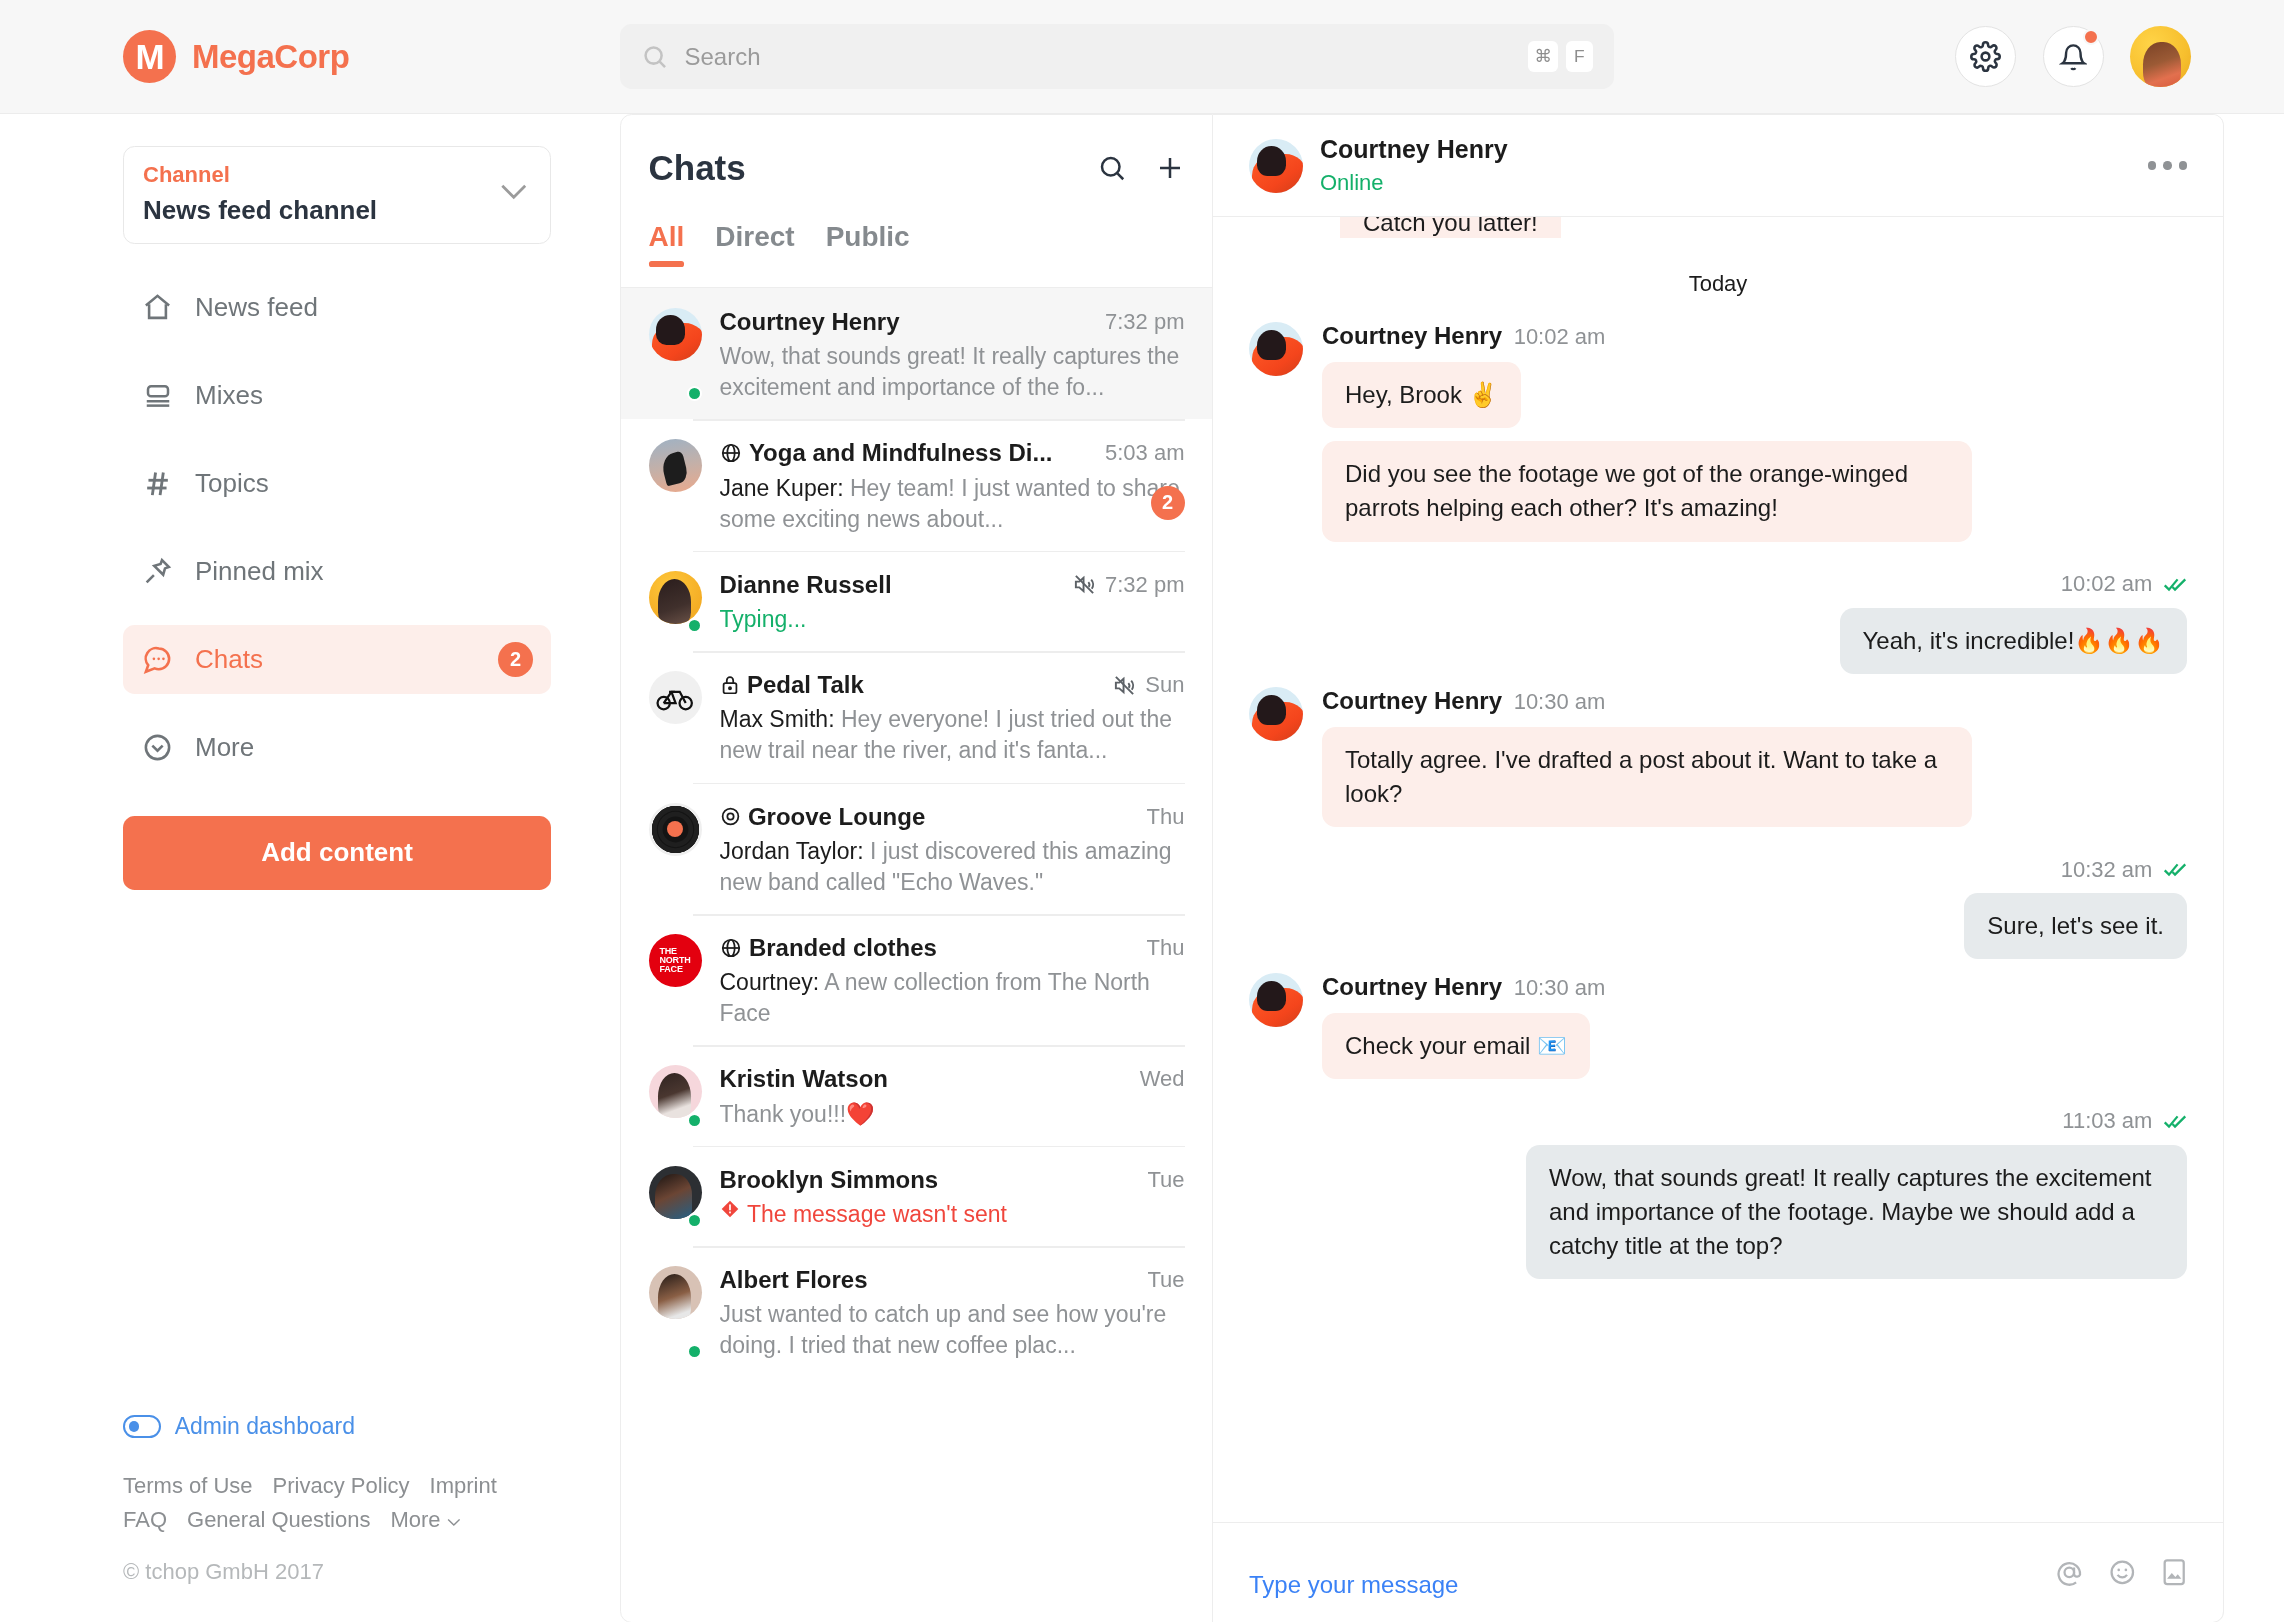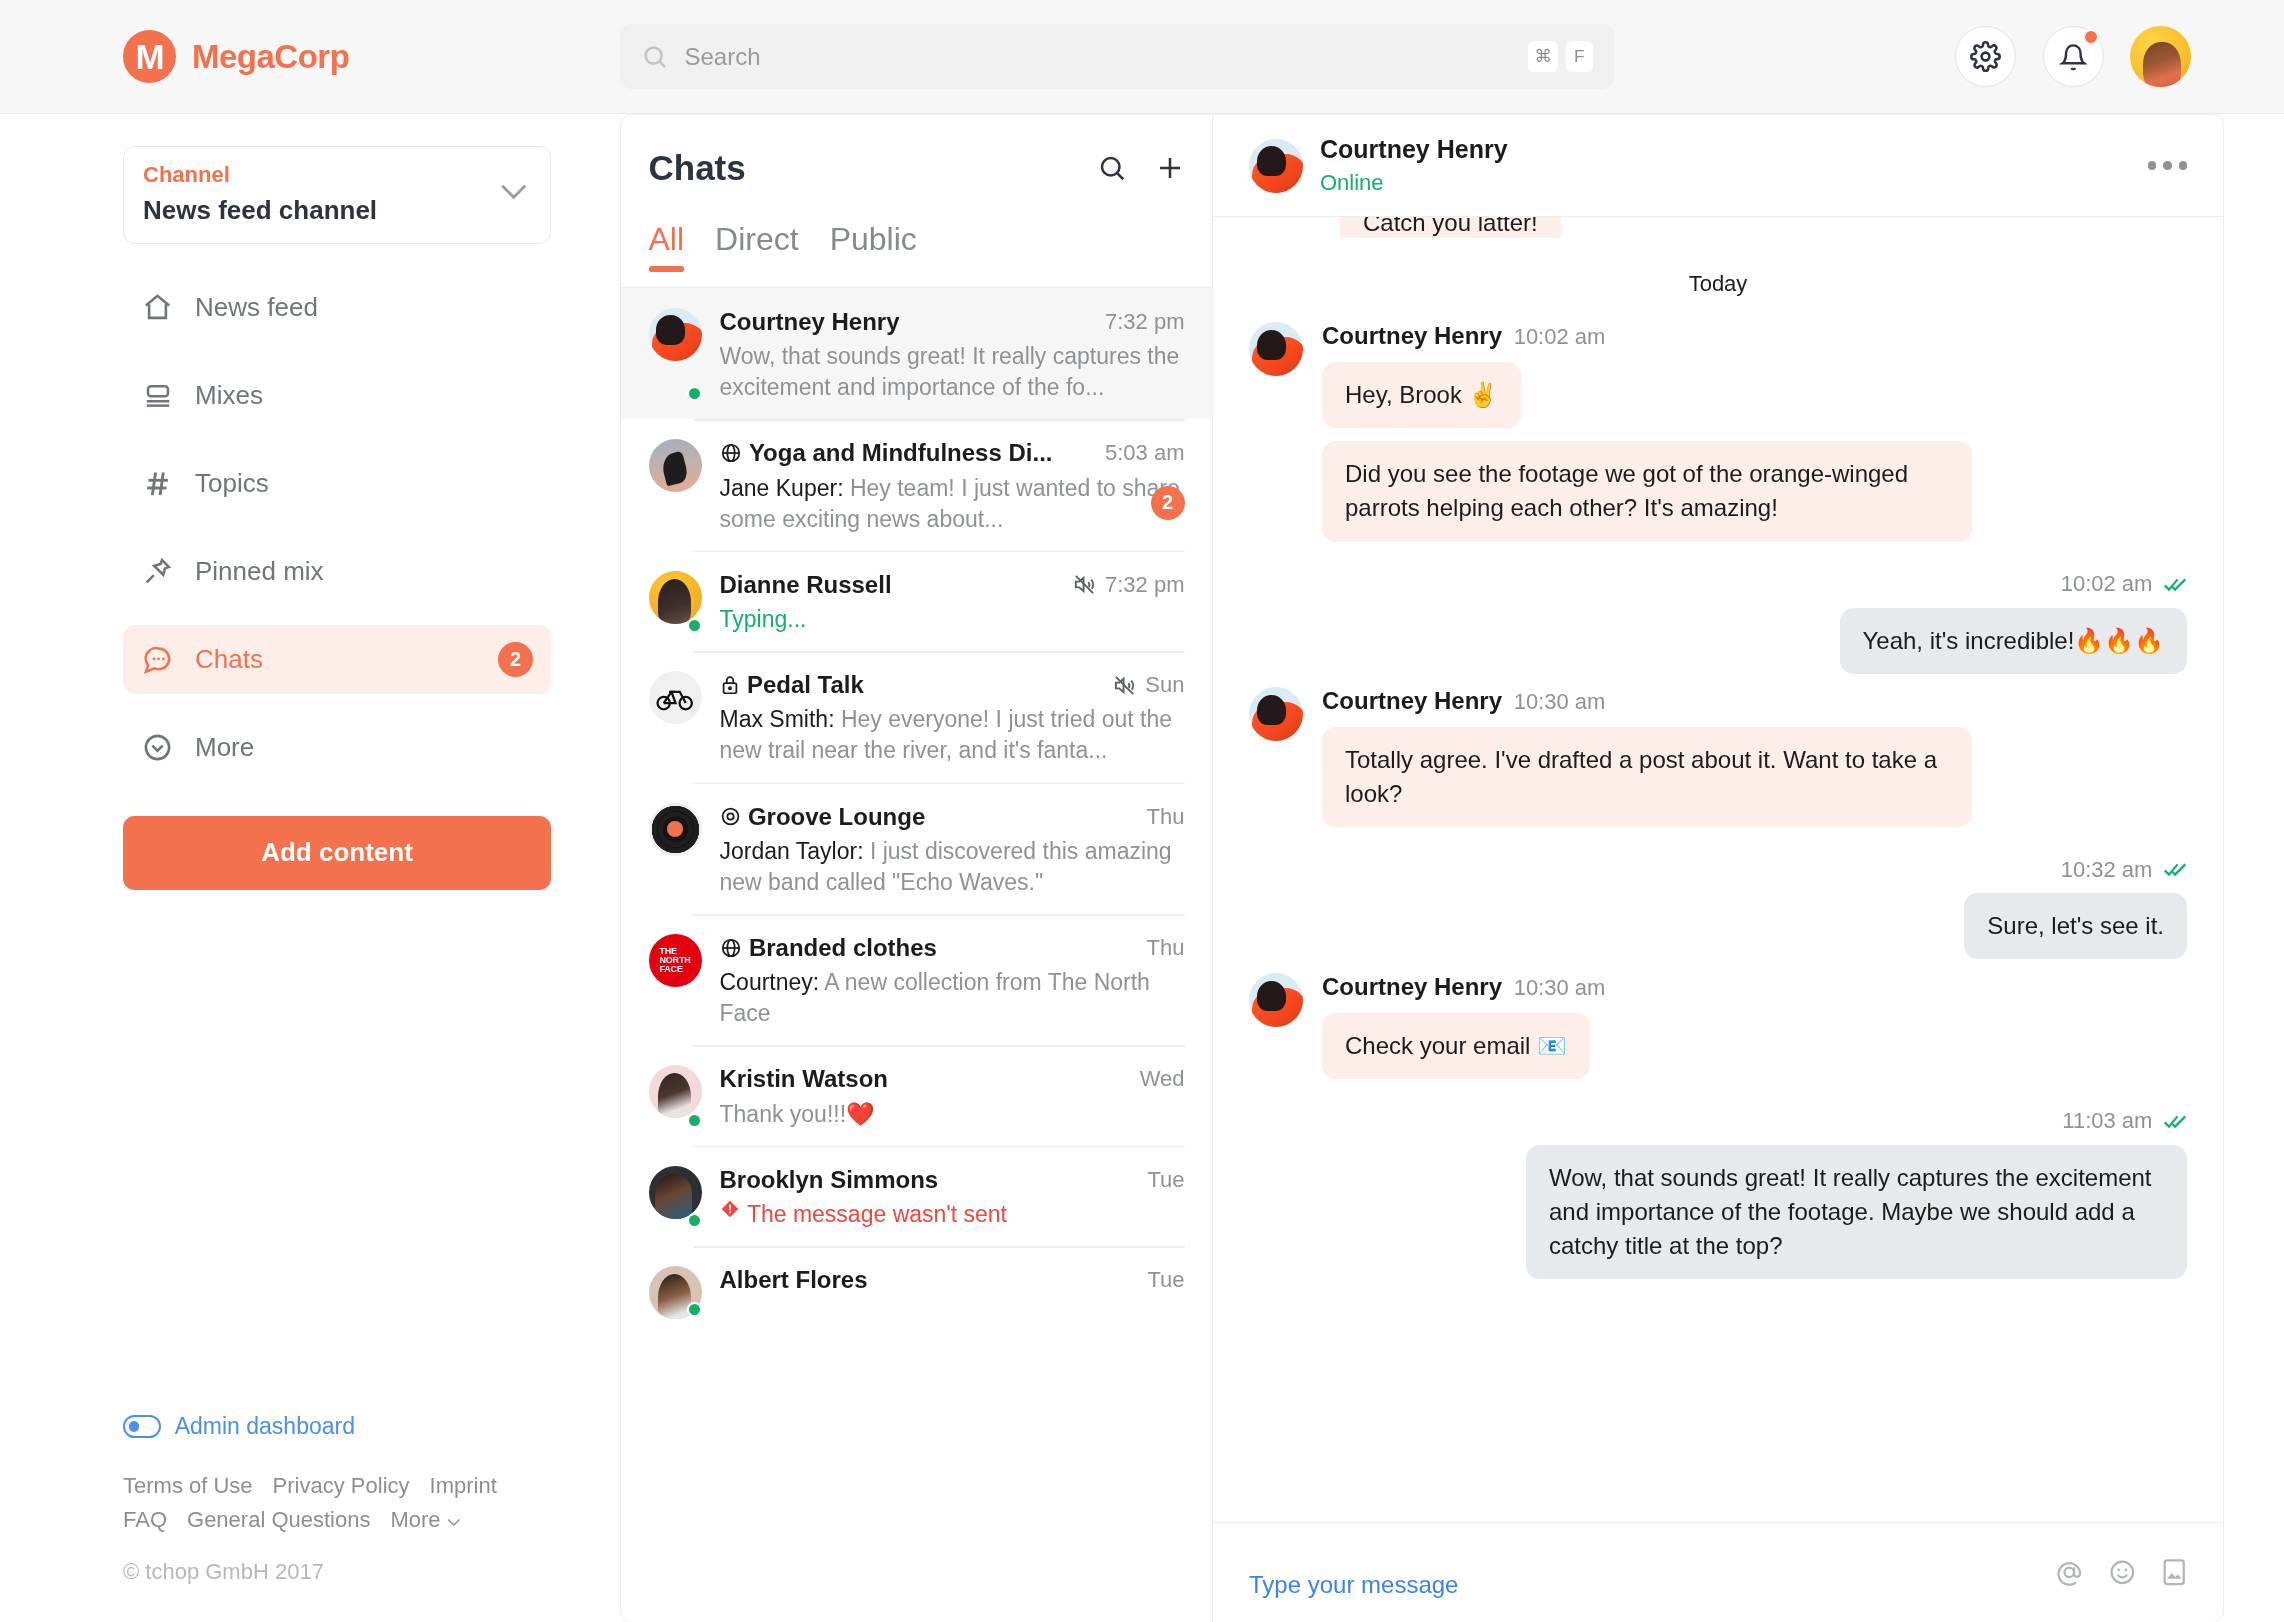--- a/index.html
+++ b/index.html
@@ -123,21 +123,21 @@
   .cl-head {
     height: 106px; display: flex; align-items: center;
     padding: 0 27.5px; flex: 0 0 106px;
   }
   .cl-title { font-size: 35px; font-weight: bold; color: #2b3440; }
   .cl-actions { margin-left: auto; display: flex; align-items: center; gap: 27.5px; }
   .tabs {
     display: flex; gap: 31px; padding: 0 27.5px;
     border-bottom: 1.6px solid #ededed; flex: 0 0 67px; align-items: flex-start;
   }
-  .tab { font-size: 32px; color: #858a8e; padding-bottom: 13.7px; position: relative; }
+  .tab { font-size: 28px; color: #858a8e; padding-bottom: 13.7px; position: relative; font-weight: bold; }
   .tab.active { color: #f4714e; }
   .tab.active::after {
     content: ""; position: absolute; left: 0; right: 0; bottom: 0;
     height: 5.3px; background: #f4714e; border-radius: 2.6px;
   }
   .cl-scroll { flex: 1; overflow: hidden; }
   .chat-row {
     display: flex; gap: 18px; padding: 20px 27.5px 16px 27.5px;
     position: relative;
   }
@@ -610,20 +610,21 @@
           <div class="av ava-albert"></div>
           <span class="online-dot"></span>
         </div>
         <div class="chat-main">
           <div class="chat-topline">
             <span class="chat-name">Albert Flores</span>
             <span class="chat-meta">
               <span class="chat-time">Tue</span>
             </span>
           </div>
+          <div class="chat-prev">Just wanted to catch up and see how you're doing. I tried that new coffee plac...</div>
         </div>
       </div>
 
     </div>
   </div>
 
   <div class="convo">
     <div class="cv-head">
       <div class="cv-av ava-courtney"></div>
       <div>

